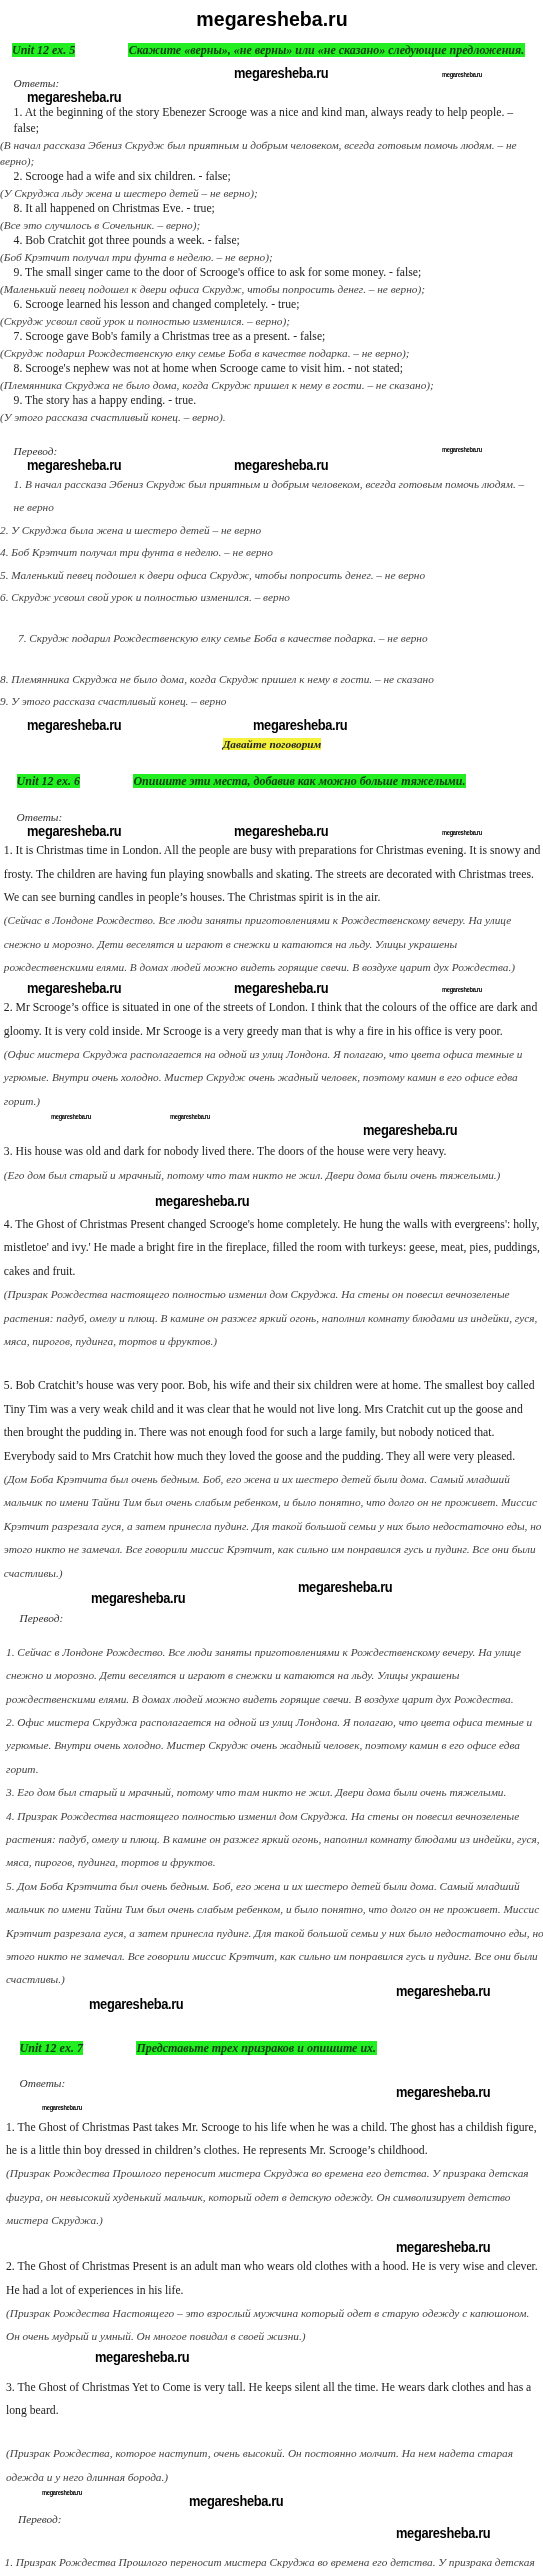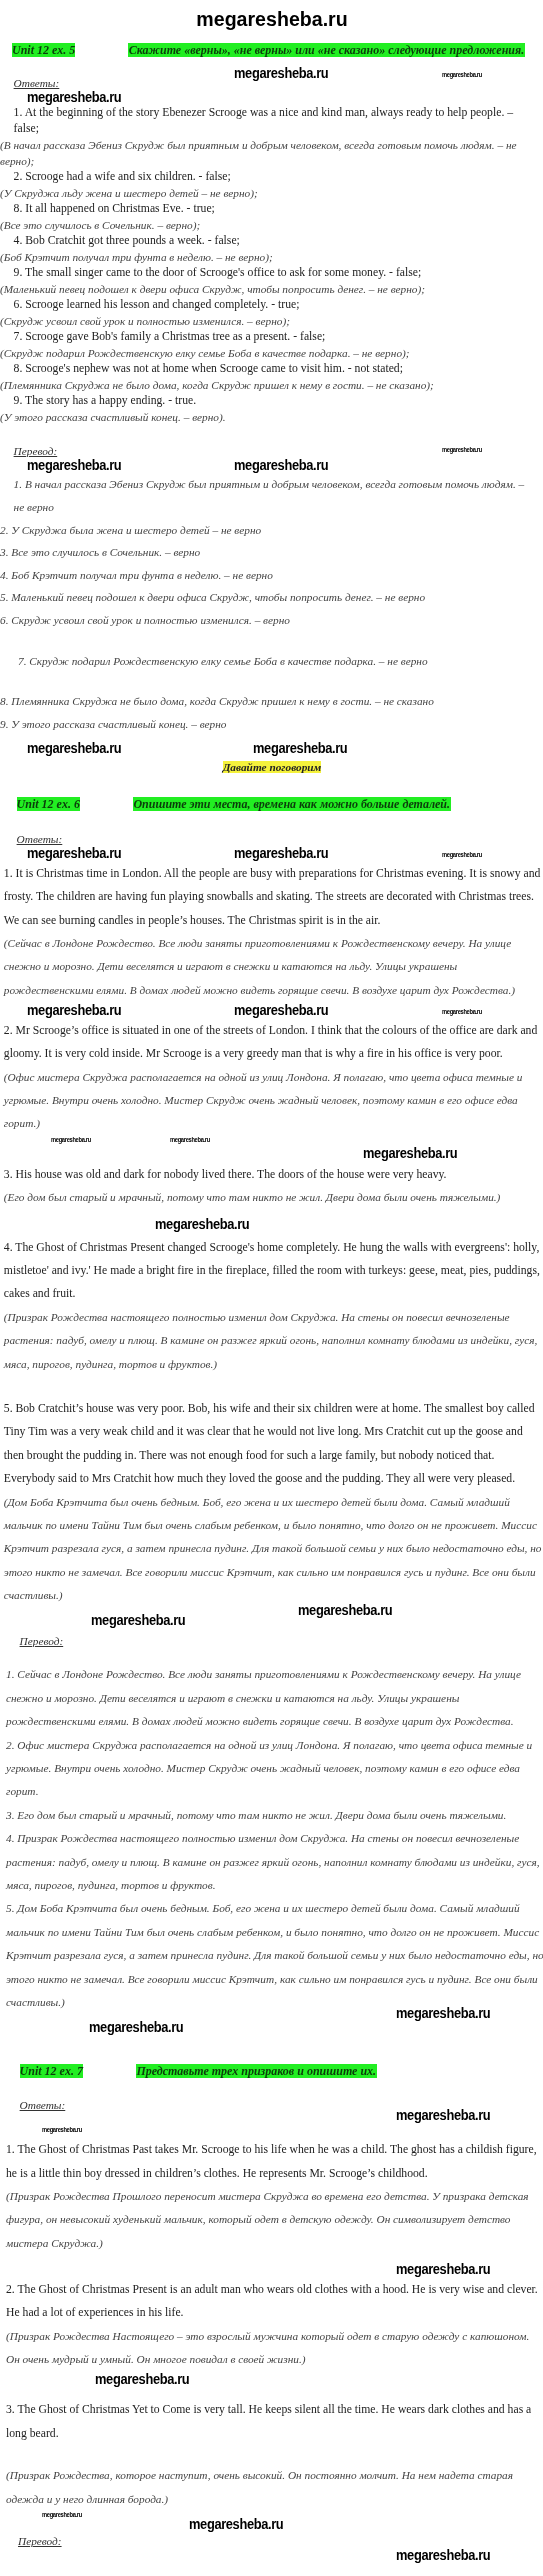--- a/index.html
+++ b/index.html
@@ -8,21 +8,21 @@
     .site-title { text-align: center; font-family: "Liberation Sans", sans-serif; font-weight: bold; font-size: 19.6px; color: #000; padding-top: 7.5px; height: 27px; }
     .wm { font-family: "Liberation Sans", sans-serif; font-weight: bold; color: #000; letter-spacing: -0.4px; white-space: nowrap; }
     .wm.big { font-size: 14.3px; transform: scaleX(0.9); transform-origin: left; display: inline-block; }
     .wm.small { font-size: 6.8px; transform: scaleX(0.85); transform-origin: left; display: inline-block; }
     .wm-row { position: relative; height: 16.6px; }
     .wm-row .wm { position: absolute; top: 0; }
     .task-head { position: relative; margin: 7.5px 12px 0 12px; font-family: "Liberation Serif", serif; font-style: italic; font-weight: bold; font-size: 12px; line-height: 16.6px; color: #0b3d0b; }
     .hl-green { background: #22ee22; padding: 0 0.8px; }
     .task-head .unit { display: inline-block; width: 116px; }
     .task-head .unit span { background: #22ee22; }
-    .label-u { font-style: italic; text-decoration: underline; font-size: 11.3px; color: #333; margin: 7.5px 13.6px 0 13.6px; display: block; }
+    .label-u { font-style: italic; font-size: 11.3px; color: #333; margin: 7.5px 13.6px 0 13.6px; display: block; }
     .en { font-size: 11.7px; line-height: 16px; margin: 0 13.6px; color: #222; }
     .ru { font-size: 11.3px; line-height: 16px; font-style: italic; margin: 0 13.6px; color: #444; }
     .gap { height: 7.5px; }
     .talk { text-align: center; margin-top: 3px; }
     .talk span { background: #f5f23c; font-style: italic; font-weight: bold; font-size: 11.3px; color: #222; }
     .block { position: relative; }
   </style>
 </head>
 <body>
 
@@ -70,39 +70,38 @@
       <span class="label-u" style="margin-top:0">Перевод:</span>
       <span class="wm small" style="position:absolute;left:442px;top:1.5px;">megaresheba.ru</span>
     </div>
     <div class="wm-row">
       <span class="wm big" style="left:27px;">megaresheba.ru</span>
       <span class="wm big" style="left:234px;">megaresheba.ru</span>
     </div>
     <div>
       <p class="ru" style="margin-top:0;margin-bottom:0;line-height:22.6px">1. В начал рассказа Эбениз Скрудж был приятным и добрым человеком, всегда готовым помочь людям. – не верно</p>
       <p class="ru" style="margin:0;line-height:22.6px">2. У Скруджа была жена и шестеро детей – не верно</p>
-      <p class="ru" style="margin:0;line-height:22.6px">3. Все это случилось в Сочельник. – верно</p>
       <p class="ru" style="margin:0;line-height:22.6px">4. Боб Крэтчит получал три фунта в неделю. – не верно</p>
       <p class="ru" style="margin:0;line-height:22.6px">5. Маленький певец подошел к двери офиса Скрудж, чтобы попросить денег. – не верно</p>
       <p class="ru" style="margin:0;line-height:22.6px">6. Скрудж усвоил свой урок и полностью изменился. – верно</p>
       <p class="ru" style="margin:18px;line-height:22.6px">7. Скрудж подарил Рождественскую елку семье Боба в качестве подарка. – не верно</p>
       <p class="ru" style="margin:0;line-height:22.6px">8. Племянника Скруджа не было дома, когда Скрудж пришел к нему в гости. – не сказано</p>
       <p class="ru" style="margin:0;line-height:22.6px">9. У этого рассказа счастливый конец. – верно</p>
     </div>
   </section>
 
   <div class="wm-row" style="margin-top:4.5px;">
     <span class="wm big" style="left:27px;">megaresheba.ru</span>
     <span class="wm big" style="left:253px;">megaresheba.ru</span>
   </div>
   <div class="talk"><span>Давайте поговорим</span></div>
 
   <section>
     <div class="task-head" style="margin-top:21px;margin-left:16.6px">
-      <span class="unit"><span>Unit 12 ex. 6</span></span><span class="hl-green">Опишите эти места, времена как можно больше деталей.</span>
+      <span class="unit"><span>Unit 12 ex. 6</span></span><span class="hl-green">Опишите эти места, добавив как можно больше тяжелыми.</span>
     </div>
 
     <span class="label-u" style="margin-top:21px;margin-left:16.6px">Ответы:</span>
     <div class="wm-row">
       <span class="wm big" style="left:27px;">megaresheba.ru</span>
       <span class="wm big" style="left:234px;">megaresheba.ru</span>
       <span class="wm small" style="left:442px;top:6px;">megaresheba.ru</span>
     </div>
 
     <div style="margin-left:3.8px">

